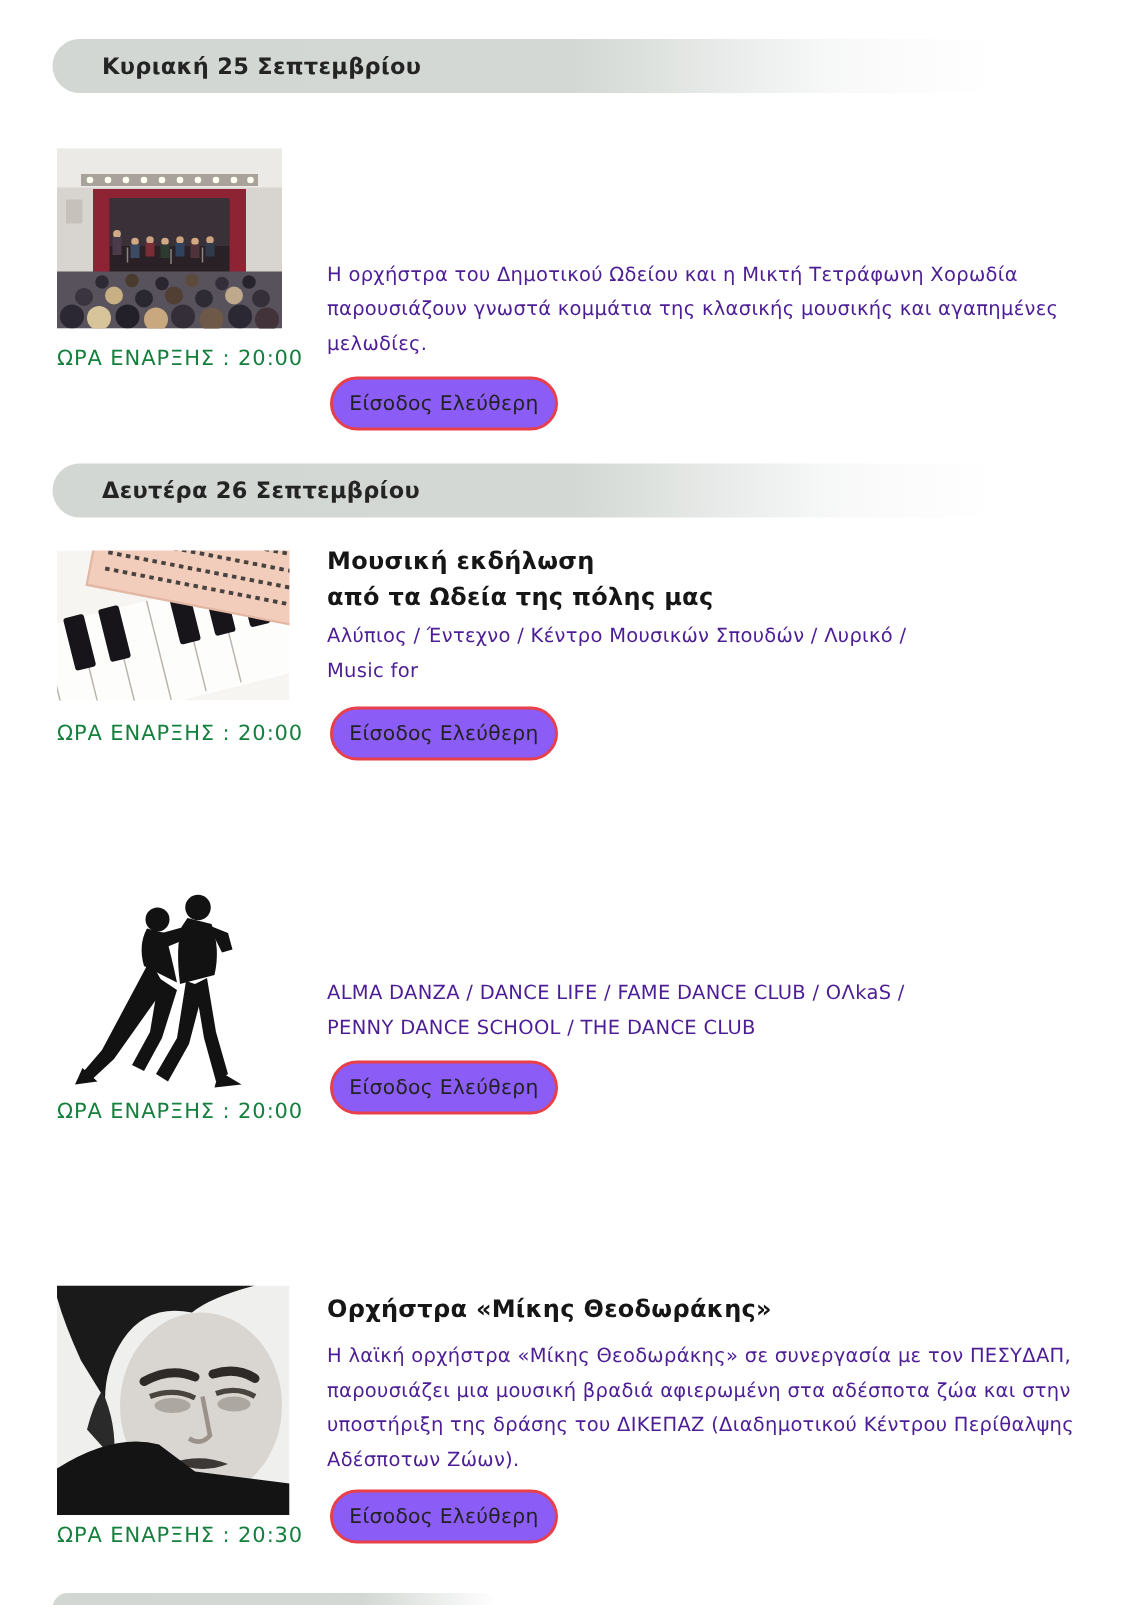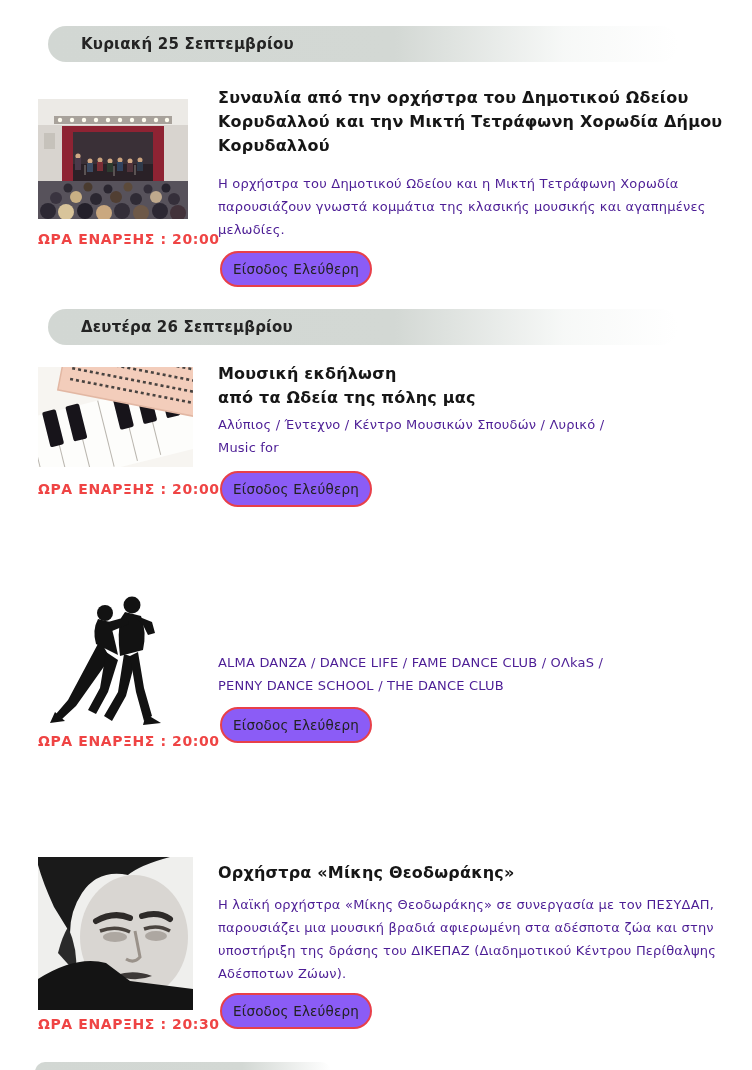--- a/index.html
+++ b/index.html
@@ -2,41 +2,41 @@
 <html><head>
 <meta charset="utf-8">
 <style>
   html,body { margin:0; padding:0; background:#ffffff; }
   .page {
     position:relative; width:752px; height:1070px; overflow:hidden;
     background:#ffffff; font-family:"DejaVu Sans","Liberation Sans",sans-serif;
     color:#222;
   }
   .date-bar {
-    position:absolute; left:48px; width:630px; height:36px;
+    position:absolute; left:35px; width:630px; height:36px;
     border-radius:18px; box-sizing:border-box;
     background:linear-gradient(to right,#d2d7d3 0%,#d3d8d4 55%,rgba(240,243,241,0.55) 82%,rgba(255,255,255,0) 100%);
     display:flex; align-items:center; padding-left:33px;
     font-size:15px; font-weight:600; color:#242424; letter-spacing:0.2px;
   }
   .thumb { position:absolute; }
   .thumb svg { display:block; }
   .event-title {
     position:absolute; left:218px; margin:0;
     font-size:16px; line-height:24px; font-weight:bold; color:#161616;
     white-space:pre-line; letter-spacing:0.2px;
   }
   .event-desc {
     position:absolute; left:218px; margin:0;
     font-size:13px; line-height:23px; color:#4c1d95;
     white-space:pre-line; letter-spacing:0.2px;
   }
   .start-time {
     position:absolute; left:38px;
-    font-size:14px; font-weight:bold; color:#ef4444; letter-spacing:0.6px;
+    font-size:14px; font-weight:normal; color:#15803d; letter-spacing:0.6px;
   }
   .free-btn {
     position:absolute; left:220px; width:152px; height:36px;
     border-radius:18px; border:2px solid #e8404a; background:#8b5cf6;
     font-family:inherit; font-size:13.5px; color:#222; letter-spacing:0.2px;
     display:flex; align-items:center; justify-content:center; cursor:pointer;
     box-sizing:border-box; padding:0;
   }
   .partial-bar {
     position:absolute; left:35px; top:1062px; width:296px; height:20px;
@@ -115,23 +115,20 @@
         <circle cx="47" cy="112" r="8" fill="#23202a"></circle>
           <circle cx="66" cy="114" r="8" fill="#caa87f"></circle>
         <circle cx="84" cy="112" r="8" fill="#332e38"></circle>
           <circle cx="103" cy="114" r="8" fill="#6e5948"></circle>
         <circle cx="122" cy="112" r="8" fill="#2c2833"></circle>
           <circle cx="140" cy="114" r="8" fill="#42323a"></circle>
       </g>
     </svg>
   </div>
 
-  <h3 class="event-title" style="top:86px">Συναυλία από την ορχήστρα του Δημοτικού Ωδείου
-Κορυδαλλού και την Μικτή Τετράφωνη Χορωδία Δήμου
-Κορυδαλλού</h3>
   <p class="event-desc" style="top:172px">Η ορχήστρα του Δημοτικού Ωδείου και η Μικτή Τετράφωνη Χορωδία
 παρουσιάζουν γνωστά κομμάτια της κλασικής μουσικής και αγαπημένες
 μελωδίες.</p>
   <div class="start-time" style="top:231px">ΩΡΑ ΕΝΑΡΞΗΣ : 20:00</div>
   <button class="free-btn" style="top:251px">Είσοδος Ελεύθερη</button>
 
   <div class="date-bar" style="top:309px">
     <span>Δευτέρα 26 Σεπτεμβρίου</span>
   </div>
 

